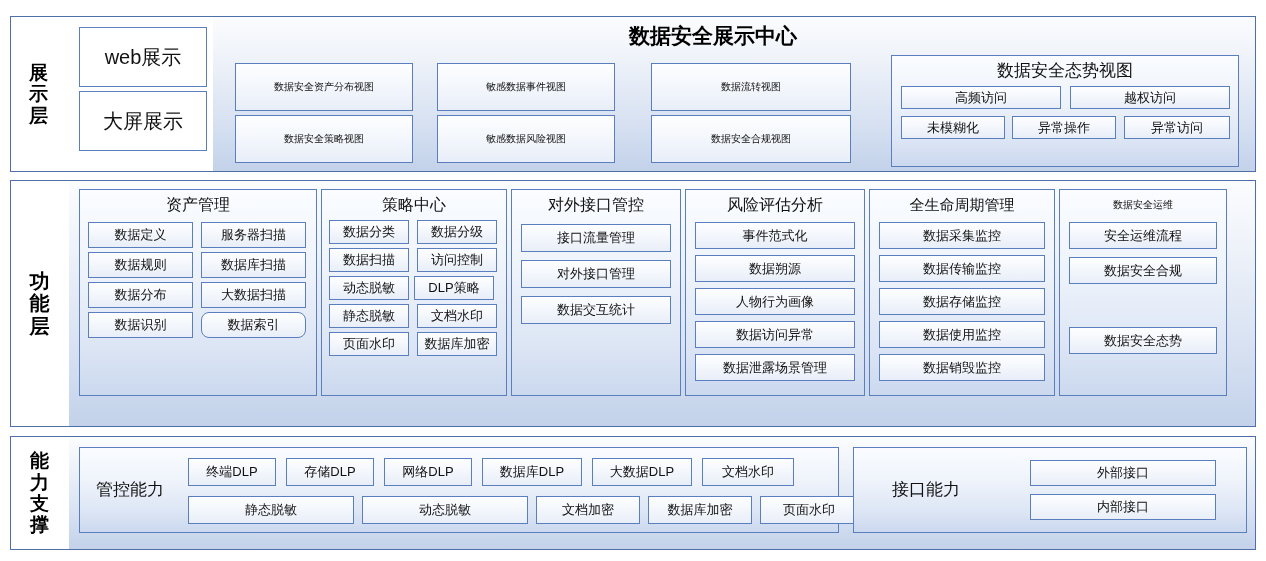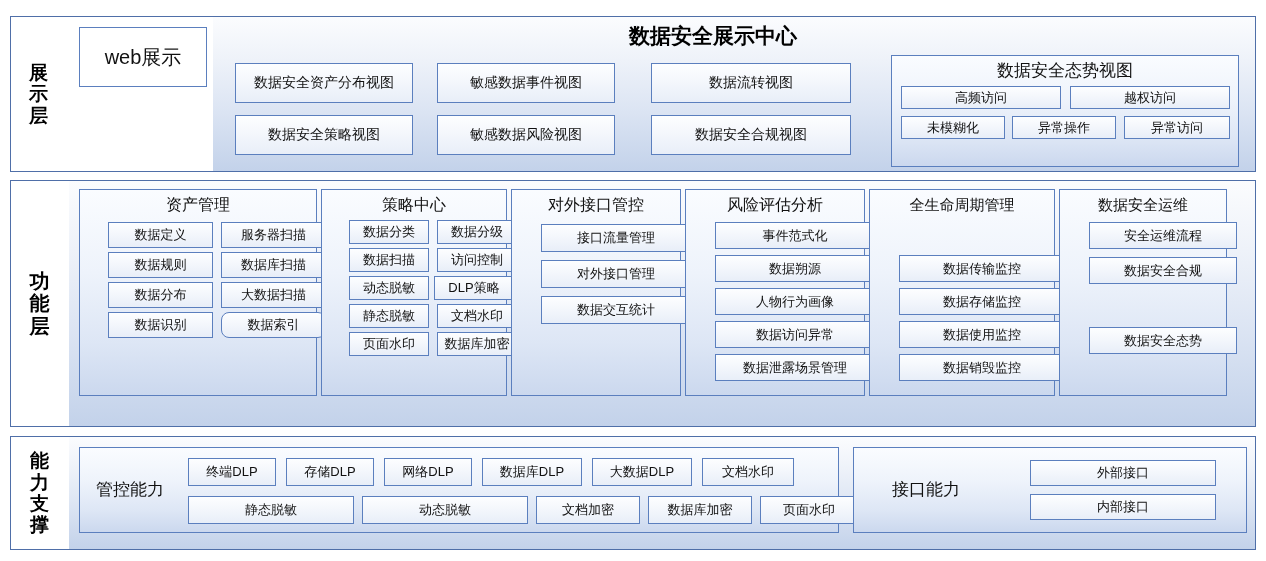--- a/index.html
+++ b/index.html
@@ -85,21 +85,21 @@
     background:#ffffff;
   }
   #web-box{position:absolute;left:12px;top:10px;width:128px;height:60px;font-size:20px;}
   #screen-box{position:absolute;left:12px;top:74px;width:128px;height:60px;font-size:20px;}
 
   #center-title{
     position:absolute;left:146px;top:5px;width:1000px;
     text-align:center;font-size:21px;font-weight:bold;color:#000;
   }
 
-  .view-box{position:absolute;height:40px;font-size:14px;}
+  .view-box{position:absolute;height:48px;font-size:10px;}
   #v1{left:168px;top:46px;width:178px;}
   #v2{left:168px;top:98px;width:178px;}
   #v3{left:370px;top:46px;width:178px;text-align:center;}
   #v4{left:370px;top:98px;width:178px;}
   #v5{left:584px;top:46px;width:200px;}
   #v6{left:584px;top:98px;width:200px;}
 
   #posture-group{position:absolute;left:824px;top:38px;width:348px;height:112px;}
   #posture-title{padding-top:3px;font-size:17px;}
   .p-box{position:absolute;height:23px;font-size:13px;}
@@ -109,21 +109,21 @@
   #p4{left:120px;top:60px;width:104px;}
   #p5{left:232px;top:60px;width:106px;}
 
   
   #function-layer{left:10px;top:180px;width:1246px;height:247px;}
   #function-layer .layer-label{font-size:20px;flex:0 0 58px;width:58px;}
   #function-body{padding:0;}
 
   .fgroup{position:absolute;top:8px;}
   .fgroup .group-title{padding-top:4px;height:26px;line-height:22px;}
-  .fbox{position:absolute;height:26px;font-size:13px;margin-left:20px;}
+  .fbox{position:absolute;height:26px;font-size:13px;}
 
   #g-asset{left:10px;width:238px;height:207px;}
   #g-policy{left:252px;width:186px;height:207px;}
   #g-iface{left:442px;width:170px;height:207px;}
   #g-risk{left:616px;width:180px;height:207px;}
   #g-life{left:800px;width:186px;height:207px;}
   #g-ops{left:990px;width:168px;height:207px;}
 
   
   #support-layer{left:10px;top:436px;width:1246px;height:114px;}
@@ -150,20 +150,21 @@
       <span>
           <span>展</span>
           <span>示</span>
           <span>层</span>
         </span>
     </div>
     <div class="layer-body" id="display-body">
       <div id="display-white"></div>
 
       <div class="box plain view-box" id="web-box">web展示</div>
+      <div class="box plain view-box" id="screen-box">大屏展示</div>
 
       <div id="center-title">数据安全展示中心</div>
 
       <div class="box view-box" id="v1">数据安全资产分布视图</div>
       <div class="box view-box" id="v2">数据安全策略视图</div>
       <div class="box view-box" id="v3">敏感数据事件视图</div>
       <div class="box view-box" id="v4">敏感数据风险视图</div>
       <div class="box view-box" id="v5">数据流转视图</div>
       <div class="box view-box" id="v6">数据安全合规视图</div>
 
@@ -220,27 +221,28 @@
       <div class="group fgroup" id="g-risk">
           <div class="group-title" style="font-size: 16px; padding-top: 4px;">风险评估分析</div>
           <div class="box fbox" style="left: 9px; top: 32px; width: 160px; height: 27px;">事件范式化</div>
           <div class="box fbox" style="left: 9px; top: 65px; width: 160px; height: 27px;">数据朔源</div>
           <div class="box fbox" style="left: 9px; top: 98px; width: 160px; height: 27px;">人物行为画像</div>
           <div class="box fbox" style="left: 9px; top: 131px; width: 160px; height: 27px;">数据访问异常</div>
           <div class="box fbox" style="left: 9px; top: 164px; width: 160px; height: 27px;">数据泄露场景管理</div>
         </div>
       <div class="group fgroup" id="g-life">
           <div class="group-title" style="font-size: 15px; padding-top: 4px;">全生命周期管理</div>
+          <div class="box fbox" style="left: 9px; top: 32px; width: 166px; height: 27px;">数据采集监控</div>
           <div class="box fbox" style="left: 9px; top: 65px; width: 166px; height: 27px;">数据传输监控</div>
           <div class="box fbox" style="left: 9px; top: 98px; width: 166px; height: 27px;">数据存储监控</div>
           <div class="box fbox" style="left: 9px; top: 164px; width: 166px; height: 27px;">数据销毁监控</div>
           <div class="box fbox" style="left: 9px; top: 131px; width: 166px; height: 27px;">数据使用监控</div>
         </div>
       <div class="group fgroup" id="g-ops">
-          <div class="group-title" style="font-size: 15px; padding-top: 4px; font-family: Liberation Serif, serif;">数据安全运维</div>
+          <div class="group-title" style="font-size: 10px; padding-top: 4px; font-family: Liberation Serif, serif;">数据安全运维</div>
           <div class="box fbox" style="left: 9px; top: 32px; width: 148px; height: 27px;">安全运维流程</div>
           <div class="box fbox" style="left: 9px; top: 67px; width: 148px; height: 27px;">数据安全合规</div>
           <div class="box fbox" style="left: 9px; top: 137px; width: 148px; height: 27px;">数据安全态势</div>
         </div>
     </div>
   </div>
 
   <div class="layer" id="support-layer">
     <div class="layer-label">
       <span>

